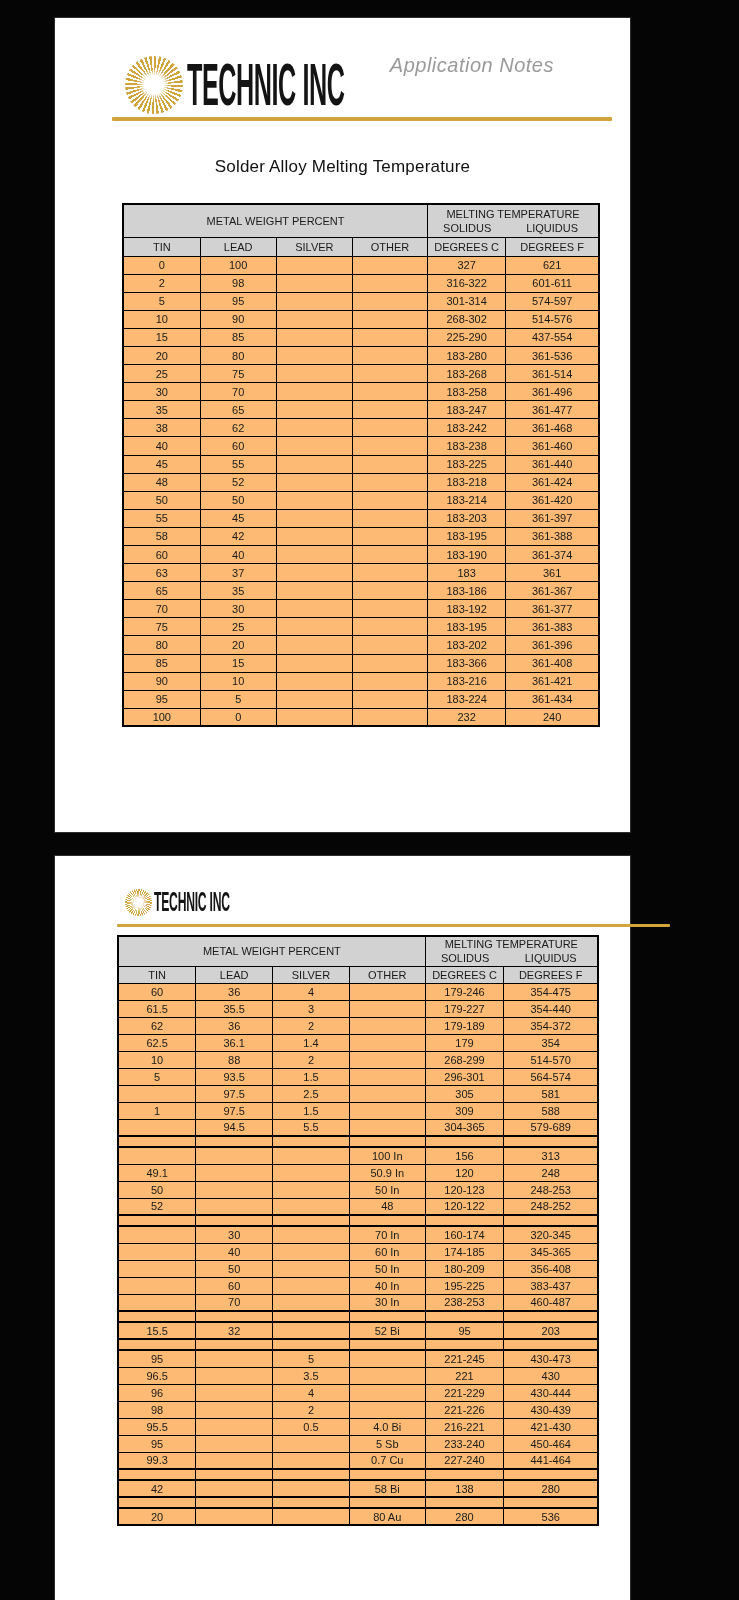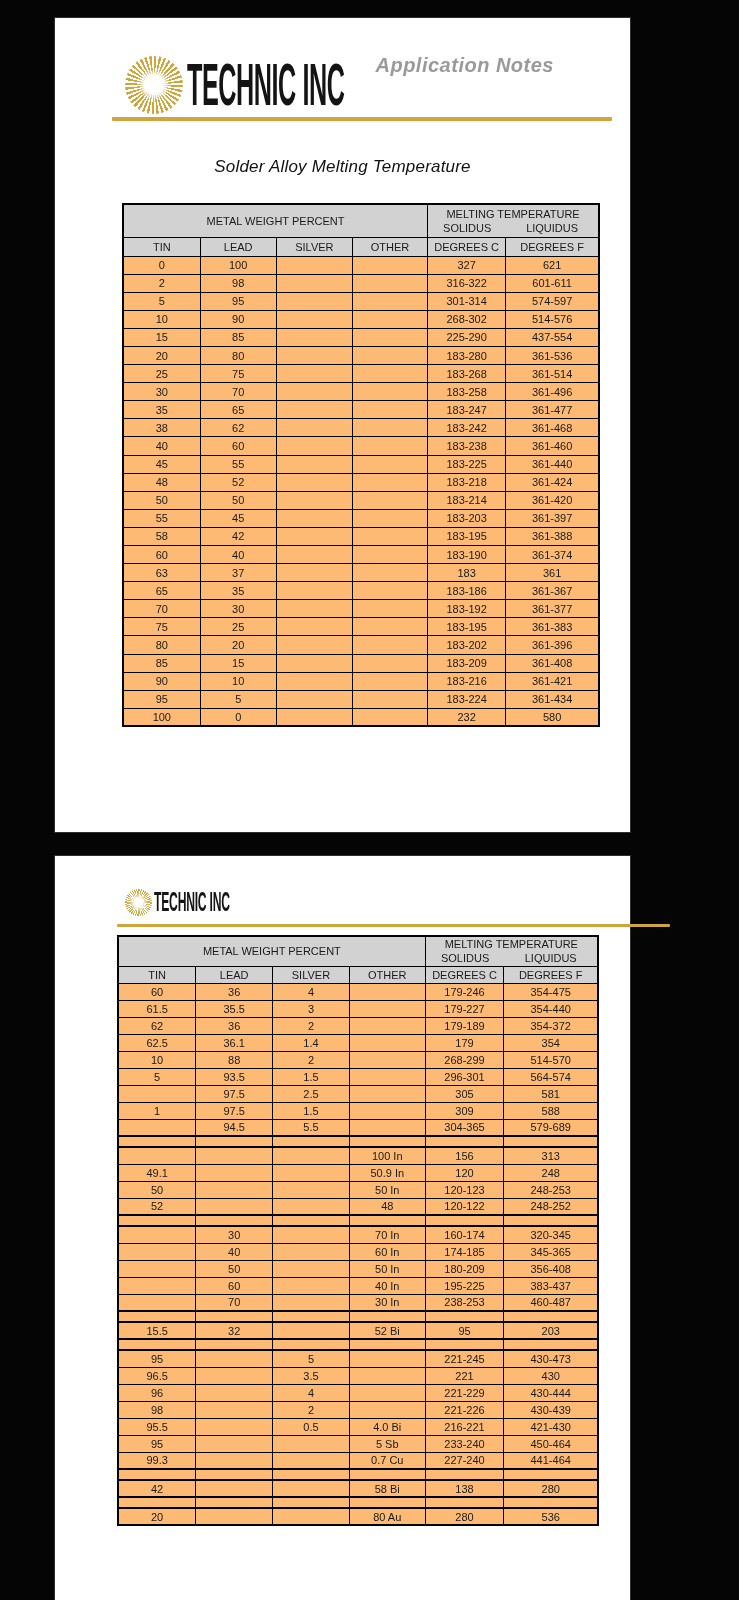--- a/index.html
+++ b/index.html
@@ -25,29 +25,29 @@
   .logo-small .sunburst{width:27px;height:27px;}
   .logo-text{display:inline-block;font-weight:bold;color:#141414;white-space:nowrap;
     transform:scale(0.45,1.05);transform-origin:left center;letter-spacing:-1px;}
   .logo-big .logo-text{font-size:56px;margin-left:4px;}
   .logo-small .logo-text{font-size:27px;margin-left:2px;letter-spacing:-0.5px;}
 
   .page-1 .logo{left:70px;top:34px;}
   .page-2 .logo{left:70px;top:31px;}
 
   .address{position:absolute;left:316px;top:49px;font-size:10px;color:#222;line-height:16px;}
-  .app-notes{position:absolute;right:76px;top:36px;font-size:20px;font-weight:bold;
+  .app-notes{position:absolute;right:76px;top:36px;font-size:20px;font-weight:normal;
     font-style:italic;color:var(--notes-gray);letter-spacing:0.5px;}
 
   .gold-rule{position:absolute;background:var(--gold);border-radius:1px;}
   .page-1 .gold-rule{left:57px;top:99px;width:500px;height:4px;}
   .page-2 .gold-rule{left:62px;top:68px;width:553px;height:3px;}
 
   .doc-title{position:absolute;left:0;top:139px;width:100%;text-align:center;
-    font-size:17px;color:#111;letter-spacing:0.2px;font-style:italic;}
+    font-size:17px;color:#111;letter-spacing:0.2px;}
 
   
   table{border-collapse:collapse;table-layout:fixed;background:#fdba74;}
   table,th,td{border:1px solid #000;}
   table{border-width:2px;}
   th{background:var(--header-bg);font-weight:normal;color:#1a1a1a;}
   td{color:#1a1a1a;text-align:center;}
   .t-page1{position:absolute;left:67px;top:185px;width:478px;}
   .t-page2{position:absolute;left:62px;top:79px;width:482px;}
   col.c-tin{width:16.2%;} col.c-lead{width:16.0%;} col.c-silver{width:16.0%;}
@@ -286,21 +286,21 @@
             <td></td>
             <td></td>
             <td>183-202</td>
             <td>361-396</td>
           </tr>
           <tr>
             <td>85</td>
             <td>15</td>
             <td></td>
             <td></td>
-            <td>183-209</td>
+            <td>183-366</td>
             <td>361-408</td>
           </tr>
           <tr>
             <td>90</td>
             <td>10</td>
             <td></td>
             <td></td>
             <td>183-216</td>
             <td>361-421</td>
           </tr>
@@ -311,21 +311,21 @@
             <td></td>
             <td>183-224</td>
             <td>361-434</td>
           </tr>
           <tr>
             <td>100</td>
             <td>0</td>
             <td></td>
             <td></td>
             <td>232</td>
-            <td>580</td>
+            <td>240</td>
           </tr>
         </tbody>
     </table>
   </div>
 
   <div class="page page-2">
 
     <div class="logo logo-small">
       <span class="sunburst"></span>
       <span class="logo-text">TECHNIC INC</span>

